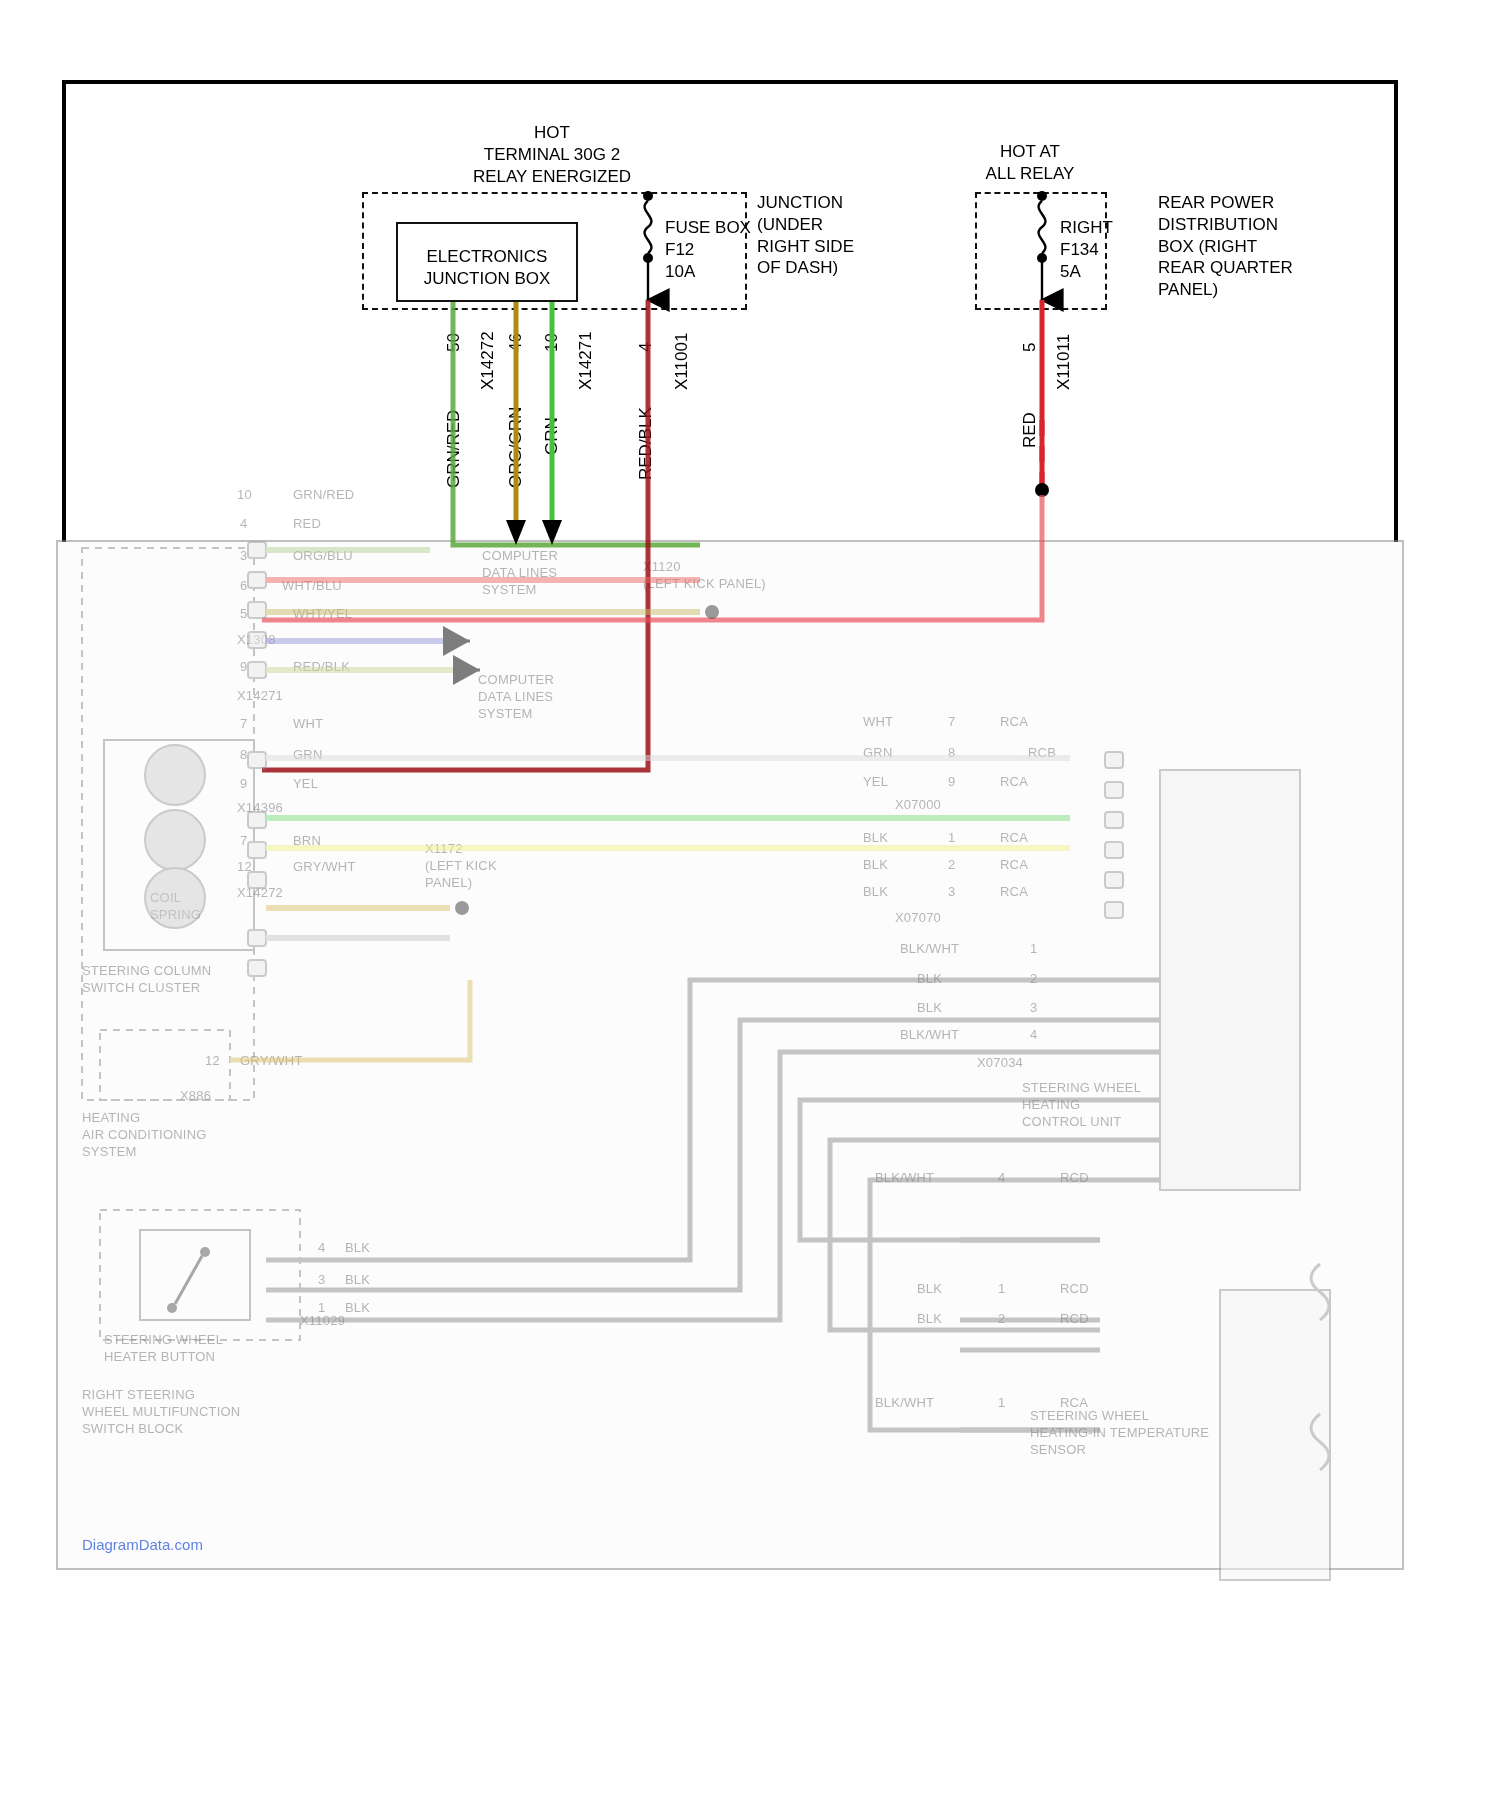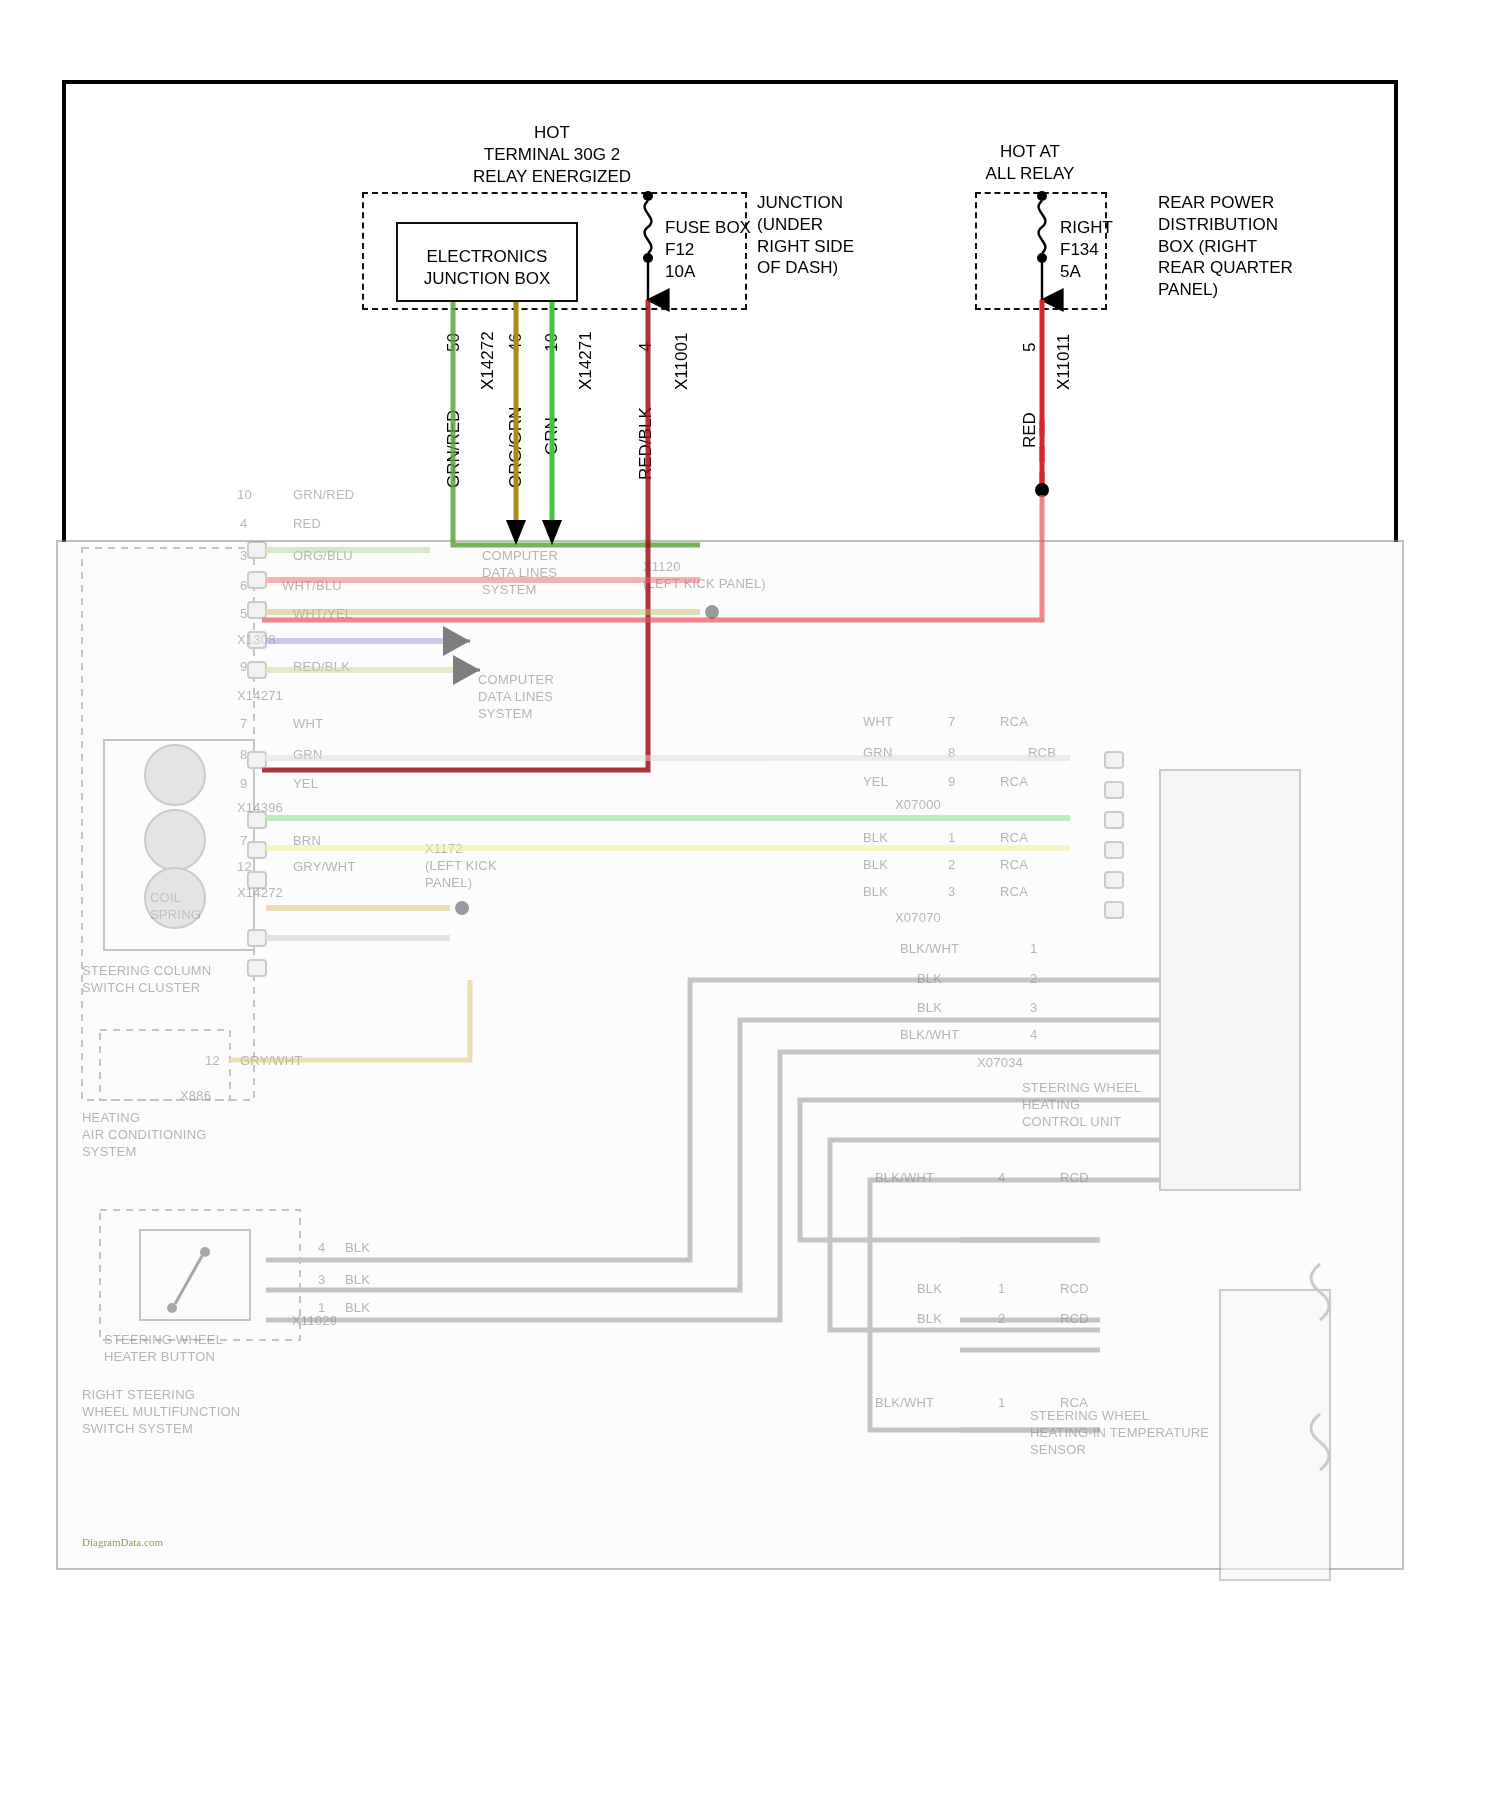--- a/index.html
+++ b/index.html
@@ -87,24 +87,23 @@
     color: #7b7b7b;
     white-space: pre;
     line-height: 1.3;
     opacity: 0.55;
     letter-spacing: 0.2px;
   }
   .credit {
     position: absolute;
     left: 82px;
     top: 1536px;
-    font-size: 11px;
-    color: #4d7c0f;
+    font-size: 15px;
+    color: #1d4ed8;
     opacity: 0.7;
-    font-family: Liberation Serif, serif;
   }
 </style>
 </head>
 <body>
 
 <div id="stage">
 
   <div class="top-frame"></div>
 
   <div class="lbl" style="left:552px; top:122px; text-align:center; transform:translateX(-50%);">HOT
@@ -181,26 +180,26 @@
       <div class="ghost-text" style="left: 82px; top: 963px;">STEERING COLUMN
 SWITCH CLUSTER</div>
       <div class="ghost-text" style="left: 240px; top: 1053px;">GRY/WHT</div>
       <div class="ghost-text" style="left: 180px; top: 1088px;">X886</div>
       <div class="ghost-text" style="left: 82px; top: 1110px;">HEATING
 AIR CONDITIONING
 SYSTEM</div>
       <div class="ghost-text" style="left: 345px; top: 1240px;">BLK</div>
       <div class="ghost-text" style="left: 345px; top: 1272px;">BLK</div>
       <div class="ghost-text" style="left: 345px; top: 1300px;">BLK</div>
-      <div class="ghost-text" style="left: 292px; top: 1313px;">X11029</div>
+      <div class="ghost-text" style="left: 300px; top: 1313px;">X11029</div>
       <div class="ghost-text" style="left: 104px; top: 1332px;">STEERING WHEEL
 HEATER BUTTON</div>
       <div class="ghost-text" style="left: 82px; top: 1387px;">RIGHT STEERING
 WHEEL MULTIFUNCTION
-SWITCH SYSTEM</div>
+SWITCH BLOCK</div>
       <div class="ghost-text" style="left: 643px; top: 559px;">X1120
 (LEFT KICK PANEL)</div>
       <div class="ghost-text" style="left: 425px; top: 841px;">X1172
 (LEFT KICK
 PANEL)</div>
       <div class="ghost-text" style="left: 863px; top: 714px;">WHT</div>
       <div class="ghost-text" style="left: 863px; top: 745px;">GRN</div>
       <div class="ghost-text" style="left: 863px; top: 774px;">YEL</div>
       <div class="ghost-text" style="left: 895px; top: 797px;">X07000</div>
       <div class="ghost-text" style="left: 863px; top: 830px;">BLK</div>

